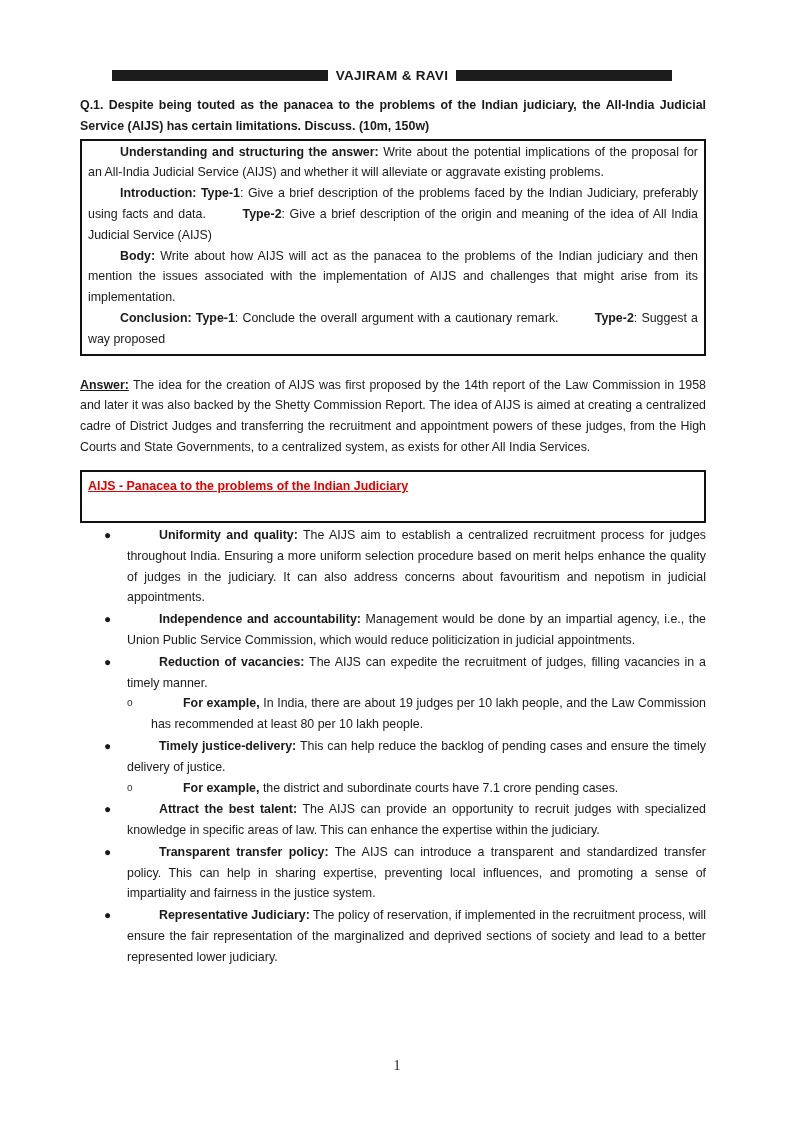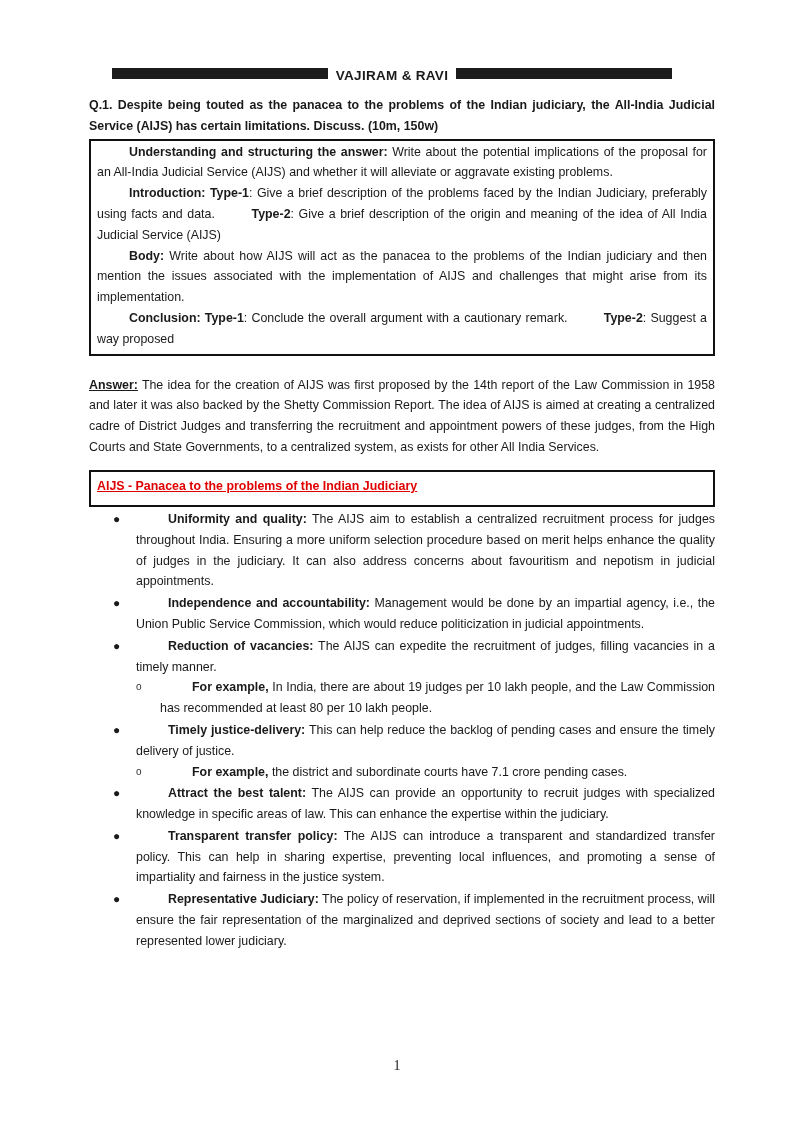--- a/index.html
+++ b/index.html
@@ -1,31 +1,31 @@
 <!DOCTYPE html>
 <html><head>
 <meta charset="utf-8">
 <style>
   html, body { margin: 0; padding: 0; background: #ffffff; }
   body { width: 794px; height: 1123px; position: relative; overflow: hidden;
          font-family: "Liberation Sans", sans-serif; color: #1a1a1a; }
   .header { position: absolute; top: 68px; left: 112px; width: 560px; height: 14px;
-            display: flex; }
+            display: flex; align-items: center; }
   .header .bar { height: 11px; background: #1c1c1c; flex: 1; }
   .header .brand { font-family: "Liberation Sans", sans-serif; font-weight: bold; font-size: 13.5px;
                    padding: 0 8px; letter-spacing: 0.3px; color: #1a1a1a; white-space: nowrap; }
-  .content { position: absolute; top: 95px; left: 89px; width: 626px; font-size: 12.4px; line-height: 20.8px; }
+  .content { position: absolute; top: 95px; left: 80px; width: 626px; font-size: 12.4px; line-height: 20.8px; }
   .q { font-weight: bold; text-align: justify; margin: 0; }
   .approach { border: 2px solid #111; padding: 1px 6px 4px 6px; margin-top: 2px; }
   .approach p { margin: 0; text-align: justify; }
   .red { color: #e00000; font-weight: bold; }
   b { font-weight: bold; margin-left: 32px; }
   .answer { margin-top: 19px; text-align: justify; }
   .answer .lbl { font-weight: bold; text-decoration: underline; }
-  .section-box { border: 2px solid #111; padding: 4px 6px 8px 6px; margin-top: 0; }
+  .section-box { border: 2px solid #111; padding: 4px 6px 24px 6px; margin-top: 0; }
   .section-box span { color: #e00000; font-weight: bold; text-decoration: underline; }
   ul.bullets { list-style: none; margin: 2px 0 0 0; padding: 0; }
   ul.bullets > li { position: relative; padding-left: 47px; text-align: justify; margin-bottom: 1px; }
   ul.bullets > li .dot { position: absolute; left: 24px; top: 0; font-size: 12px; }
   ul.sub { list-style: none; margin: 0; padding: 0; }
   ul.sub > li { position: relative; padding-left: 24px; text-align: justify; }
   ul.sub > li .o { position: absolute; left: 0; top: 0; font-size: 10px; color: #333; }
   .page-num { position: absolute; top: 1058px; left: 0; width: 794px; text-align: center;
               font-family: "Liberation Serif", serif; font-size: 14px; }
 </style>

